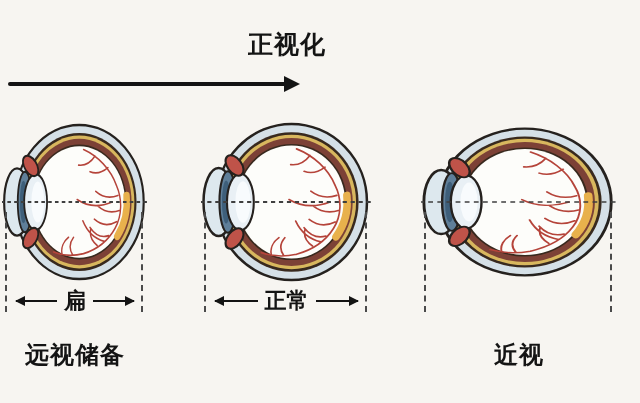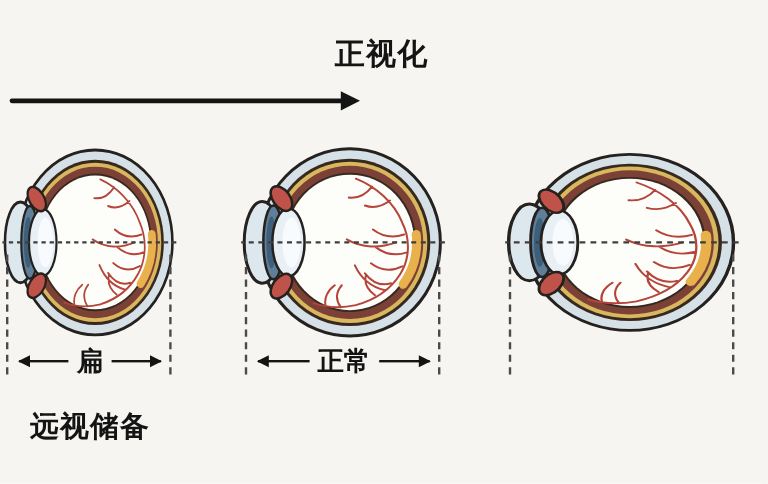--- a/index.html
+++ b/index.html
@@ -1,20 +1,20 @@
 <!DOCTYPE html>
 <html style="--background: #f7f5f1; --text: #141414; --outline: #25211e; --sclera: #d5e0e7; --ring_dark: #38291e; --retina_yellow: #d8b75e; --choroid: #7c4136; --macula: #e8b14c; --vessels: #b5443a; --cornea: #dde8ee; --iris: #5f7f99; --iris_dark: #3e5f7a; --lens: #e9f0f5; --ciliary: #bf5349;"><head>
 <meta charset="utf-8">
 <style>
   html,body{margin:0;padding:0;}
   body{font-family:"Liberation Sans","DejaVu Sans",sans-serif;}
   #stage{position:relative;width:640px;height:403px;background:var(--background,#f7f5f1);overflow:hidden;color:var(--text,#141414);}
 
   
-  .title{position:absolute;left:248px;top:28px;width:140px;text-align:center;
+  .title{position:absolute;left:248px;top:28px;width:140px;
          font-size:25px;font-weight:700;letter-spacing:1px;color:var(--text,#141414);}
   .prog-line{position:absolute;left:8px;top:82px;width:277px;height:4px;background:var(--text,#141414);border-radius:2px 0 0 2px;}
   .prog-head{position:absolute;left:284px;top:75.5px;width:0;height:0;
              border-top:8.5px solid transparent;border-bottom:8.5px solid transparent;
              border-left:16px solid var(--text,#141414);}
 
   
   .panel{position:absolute;top:0;height:403px;}
   .eye{position:absolute;left:-3px;width:calc(100% + 6px);display:block;}
   .vdash{position:absolute;top:212px;height:100px;width:0;border-left:2px dashed #4a4a4a;}
@@ -121,15 +121,16 @@
       <span class="harrow harrow-right"></span>
     </div>
   </div>
 
   <div class="panel" style="left:424px;width:190px;">
     <svg class="eye" style="top:124px;height:156px;" viewBox="-2 0 204 200" preserveAspectRatio="none">
         <use href="#eyedef"></use>
       </svg>
     <div class="vdash vdash-left"></div>
     <div class="vdash vdash-right"></div>
+    <div class="state">近视</div>
   </div>
 
 </div>
 
 </body></html>

